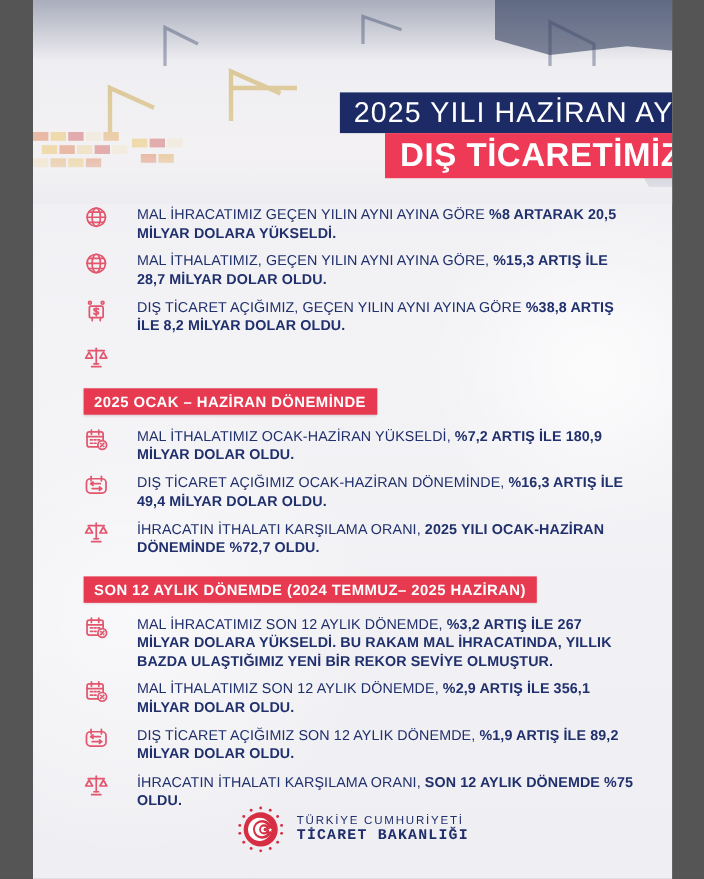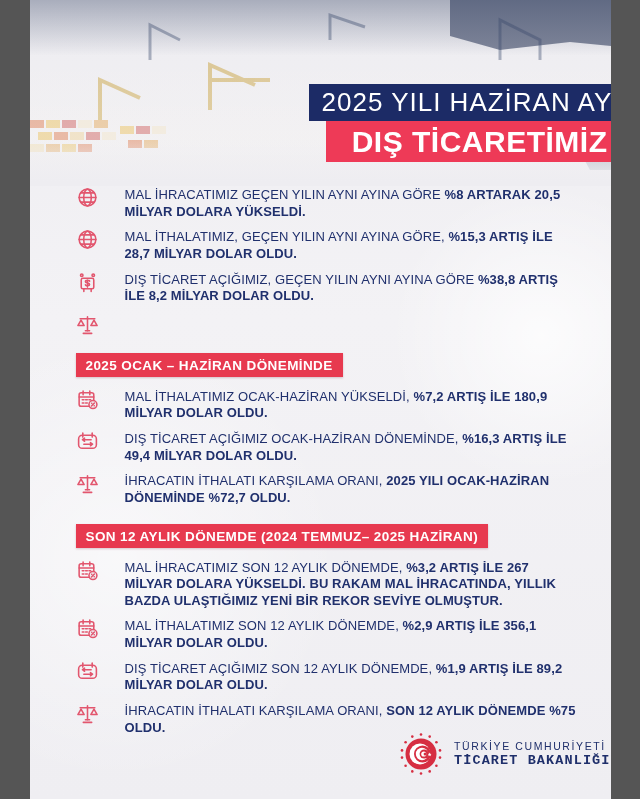--- a/index.html
+++ b/index.html
@@ -33,21 +33,21 @@
     background:linear-gradient(180deg, rgba(238,237,241,0), #eeedf1 90%);
   }
 
   .title-blue {
     position:absolute; top:84px; right:36px; height:37px; line-height:37px;
     background:#1c2b66; color:#fff; padding:0 13px;
     font-size:26px; font-weight:400; letter-spacing:1px; white-space:nowrap; z-index:3;
   }
   .title-red {
     position:absolute; top:121px; right:36px; height:41px; line-height:41px;
-    background:#ee3a57; color:#fff; padding:0 26px;
+    background:#ee3a57; color:#fff; padding:0 14px;
     font-size:30px; font-weight:700; letter-spacing:.5px; white-space:nowrap; z-index:3;
   }
 
   
   .content { position:relative; padding:1px 34px 0 46px; }
   .section { margin-bottom:17px; }
   .badge {
     display:inline-block; background:#e7394f; color:#fff;
     font-size:13.5px; font-weight:700; letter-spacing:.4px;
     padding:5px 10px 4px; margin-bottom:12px;
@@ -57,21 +57,21 @@
   .item .ic { flex:0 0 23px; width:23px; height:23px; margin-top:-1px; }
   .item .ic svg { width:23px; height:23px; stroke:#e2566e; fill:none; stroke-width:1.5; stroke-linecap:round; stroke-linejoin:round; }
   .item p {
     font-size:13px; line-height:1.28; color:#20306d; letter-spacing:.1px;
   }
   .item p b { font-weight:700; }
 
   
   .ministry {
     position:absolute; left:0; right:0; bottom:22px;
-    display:flex; align-items:center; justify-content:flex-end; gap:10px;
+    display:flex; align-items:center; justify-content:center; gap:10px;
   }
   .ministry .emblem { width:46px; height:46px; }
   .ministry .mtxt { text-align:left; color:#1f2f6b; }
   .ministry .mtxt .l1 { font-size:10.5px; font-weight:400; letter-spacing:1.6px; }
   .ministry .mtxt .l2 { font-size:13.5px; font-weight:700; letter-spacing:1.1px; margin-top:1px;font-family:Liberation Mono, monospace; }
 </style>
 </head>
 <body>
 
 <div class="poster">

